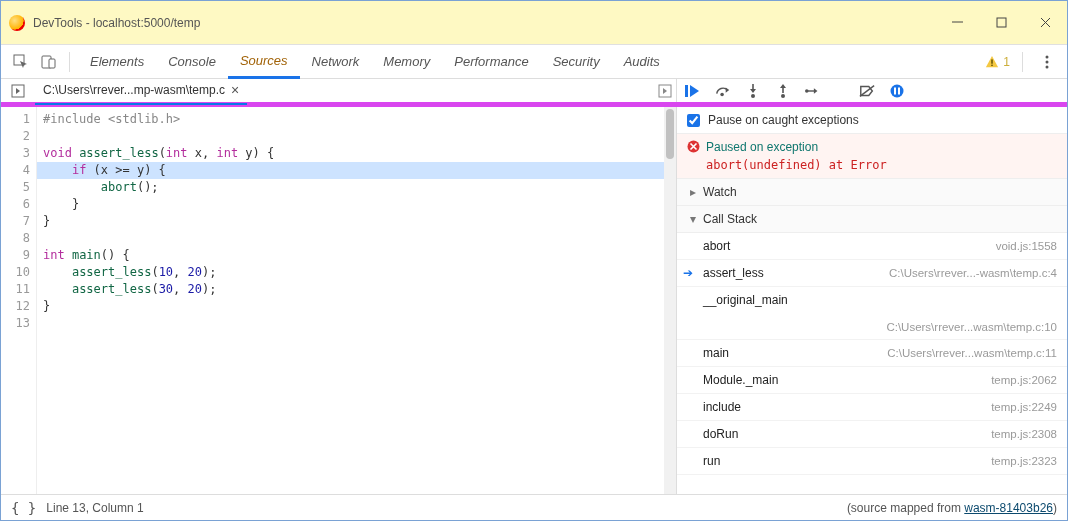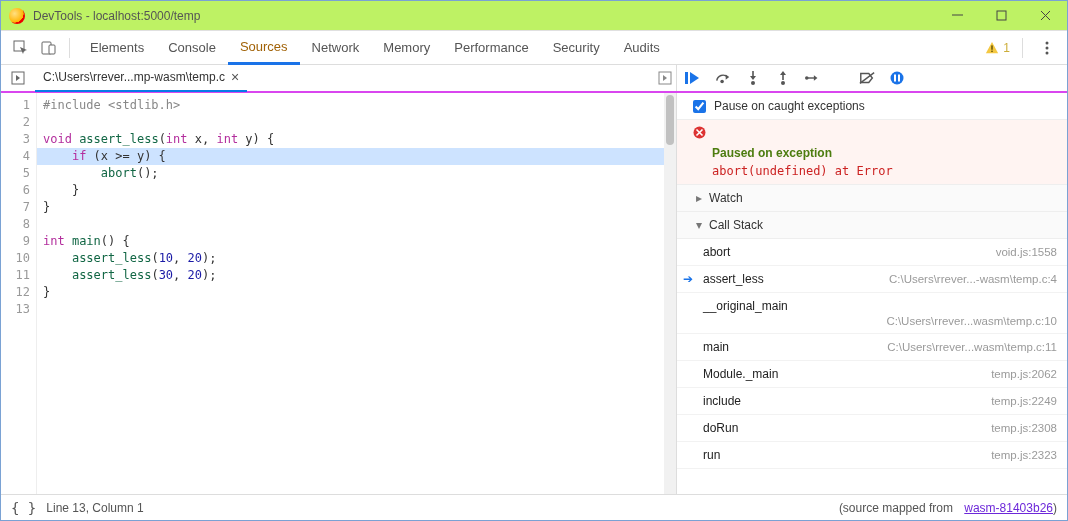--- a/index.html
+++ b/index.html
@@ -10,25 +10,25 @@
     background: #fff;
     width: 1068px;
     height: 521px;
     overflow: hidden;
     border: 1px solid #7aa2d4;
     display: flex;
     flex-direction: column;
   }
   
   .titlebar {
-    height: 30px;
+    height: 44px;
     display: flex;
     align-items: center;
     padding: 0 0 0 8px;
-    background: #bef264;
+    background: #fef9c3;
     border-bottom: 1px solid #e0e0e0;
   }
   .titlebar .app-icon {
     width: 16px; height: 16px;
     border-radius: 50%;
     background: radial-gradient(circle at 35% 35%, #ffe082, #ffb300 60%, #e00 62%, #e00);
     margin-right: 8px;
     display: inline-block;
   }
   .titlebar .title { font-size: 12px; color: #555; }
@@ -70,21 +70,21 @@
   .tabstrip .right { margin-left: auto; display:flex; align-items:center; gap:8px; }
   .tabstrip .warn-badge { display:flex; align-items:center; gap:4px; color:#ccae3a; font-size:12px; }
   .tabstrip .warn-badge svg { width:14px; height:14px; }
   .kebab { width:24px; height:24px; display:flex; align-items:center; justify-content:center; color:#555;}
 
   
   .subbar {
     height: 28px;
     display: flex;
     align-items: stretch;
-    border-bottom: 2px solid #d946ef;
+    border-bottom: 5px solid #d946ef;
   }
   .subbar-left {
     flex: 1 1 auto;
     display: flex; align-items: center;
     padding-left: 6px;
     min-width: 0;
     border-right: 1px solid #ddd;
   }
   .subbar-left .sq-btn { width:22px; height:22px; display:flex; align-items:center; justify-content:center; color:#666; }
   .filetab {
@@ -157,65 +157,65 @@
   .vscrollbar .thumb { background:#c1c1c1; border-radius:6px; margin:2px; }
 
   
   .sidebar {
     width: 390px;
     display:flex; flex-direction:column;
     overflow: hidden;
   }
   .side-row {
     display:flex; align-items:center;
-    padding: 6px 16px;
+    padding: 6px 10px;
     border-bottom: 1px solid #eee;
     font-size: 12px;
   }
   .side-row .arrow { width:12px; color:#777; margin-right:4px; display:inline-block; text-align:center;}
   .side-row.pause {
     background: #fff4f2;
   }
   .side-row.pause .err-ico { color:#d33; margin-right:6px; }
-  .side-row.pause .ptitle { color:#4d7c0f; font-weight:700;margin-top:20px; }
+  .side-row.pause .ptitle { color:#0f766e; font-weight:400; }
   .side-row.pause .pmsg { color:#c22; font-family: Menlo, Consolas, monospace; font-size:12px; margin-top:4px;}
   .side-section-header { background:#fafafa; font-size:12px; }
   .stack {
     flex:1;
     overflow:auto;
   }
   .stack-row {
     display:flex; align-items:center;
     padding: 6px 10px 6px 26px;
     border-bottom: 1px solid #f2f2f2;
     font-size: 12px;
     justify-content: space-between;
     gap:10px;
     position:relative;
   }
   .stack-row .cur { position:absolute; left:6px; color:#1a73e8; }
   .stack-row .fn { color:#222; }
   .stack-row .loc { color:#9a9a9a; font-size:11.5px; text-align:right; }
-  .stack-row.two-line { flex-direction:row; align-items:stretch; padding-top:6px; padding-bottom:6px;}
+  .stack-row.two-line { flex-direction:column; align-items:stretch; padding-top:6px; padding-bottom:6px;}
   .stack-row.two-line .fn { }
-  .stack-row.two-line .loc { align-self:flex-end; margin-top:16px;}
+  .stack-row.two-line .loc { align-self:flex-end; margin-top:4px;}
 
   
   .status {
     height: 26px;
     display:flex; align-items:center;
     border-top: 1px solid #ddd;
     padding: 0 10px;
     gap: 10px;
     font-size: 12px;
     color:#555;
   }
   .status .curly { font-family: Menlo, Consolas, monospace; font-size:14px; color:#555;}
   .status .spacer { flex:1; }
-  .status a { color:#6d28d9; text-decoration: underline; margin-left: 8px; }
+  .status a { color:#0c4a6e; text-decoration: underline; }
 
   input[type=checkbox] { accent-color:#1a73e8; width:13px; height:13px; }
 </style>
 </head>
 <body>
 
 <div class="titlebar">
   <span class="app-icon"></span>
   <span class="title">DevTools - localhost:5000/temp</span>
   <span class="spacer"></span>
@@ -243,21 +243,21 @@
         <path d="M7 7 L14 10 L11 11 L10 14 Z" fill="#666"></path>
       </svg>
   </div>
   <div class="tool-ico">
     <svg width="16" height="16" viewBox="0 0 16 16">
         <rect x="1" y="2" width="9" height="12" rx="1" fill="none" stroke="#666"></rect>
         <rect x="8" y="5" width="6" height="9" rx="1" fill="#fff" stroke="#666"></rect>
       </svg>
   </div>
   <div class="divider"></div>
-  <div id="tabs-container" style="display: flex;">
+  <div id="tabs-container" style="display: flex; font-style: italic;">
       <div class="tab">Elements</div>
       <div class="tab">Console</div>
       <div class="tab active">Sources</div>
       <div class="tab">Network</div>
       <div class="tab">Memory</div>
       <div class="tab">Performance</div>
       <div class="tab">Security</div>
       <div class="tab">Audits</div>
     </div>
   <div class="right">

